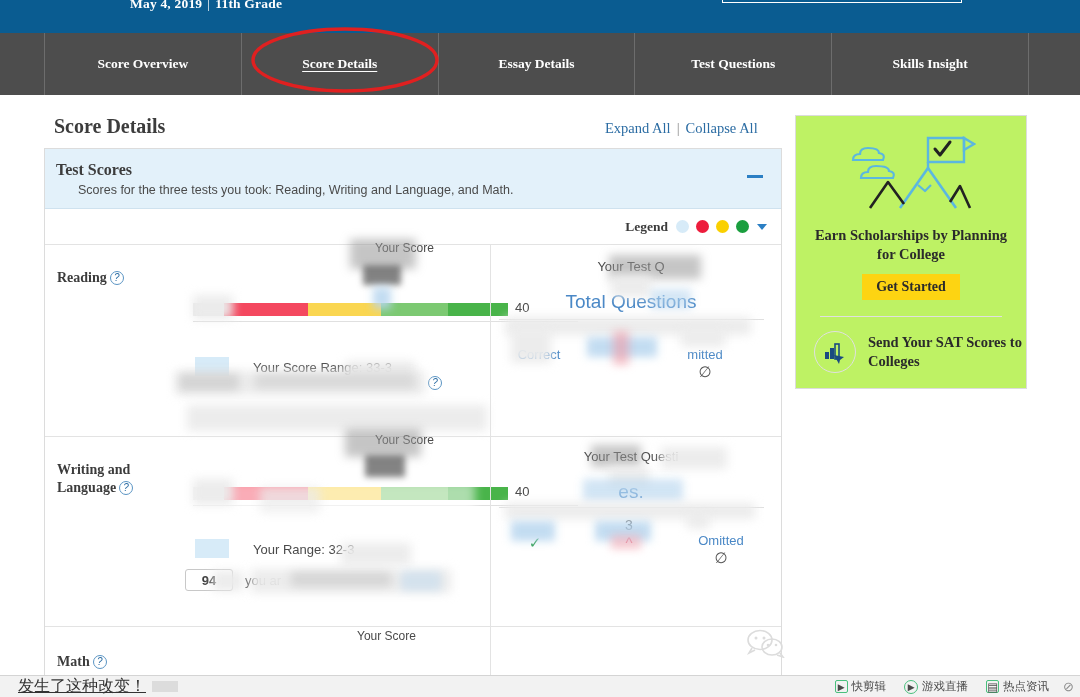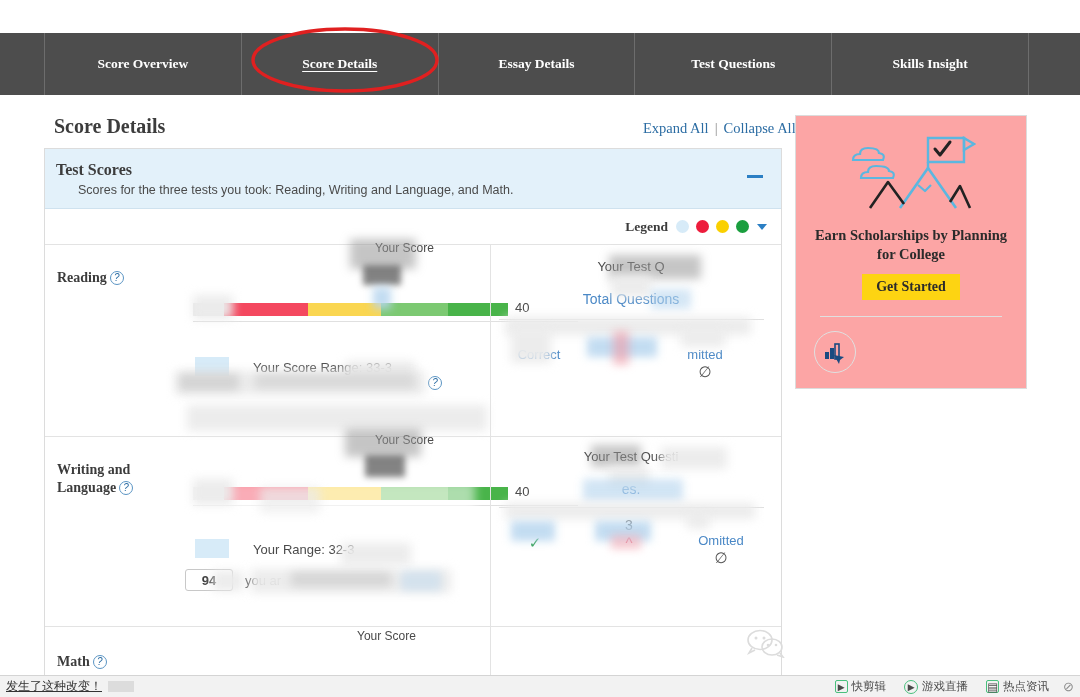--- a/index.html
+++ b/index.html
@@ -59,21 +59,21 @@
     background: #ffffff;
   }
   .page-title {
     position: absolute; left: 54px; top: 20px;
     font-family: "Liberation Serif", serif;
     font-size: 20px; font-weight: bold; color: #3c3c3c;
   }
   .expand-links {
     position: absolute; left: 605px; top: 25px;
     font-family: "Liberation Serif", serif;
-    font-size: 14.5px; color: #2b6ca3; margin-left: 38px;
+    font-size: 14.5px; color: #2b6ca3;
   }
   .expand-links a { color: #2b6ca3; text-decoration: none; cursor: pointer; }
   .expand-links .bar { color: #8a8a8a; padding: 0 6px; }
 
   
   .card {
     position: absolute; left: 44px; top: 53px;
     width: 738px; height: 549px;
     border: 1px solid #dcdcdc; background: #ffffff;
   }
@@ -155,21 +155,21 @@
     font-size: 13px; font-weight: bold; color: #3c3c3c;
     display: flex; align-items: center; justify-content: center;
   }
 
   
   .rs-title {
     position: absolute; font-size: 13px; color: #4a4a4a;
     white-space: nowrap; text-align: center;
   }
   .rs-sub {
-    position: absolute; font-size: 14px; color: #4a88c6;
+    position: absolute; font-size: 19px; color: #4a88c6;
     white-space: nowrap; text-align: center;
   }
   .rs-rule { position: absolute; border-top: 1px solid #e0e0e0; }
   .rs-col {
     position: absolute; width: 96px; text-align: center;
     font-size: 13px; color: #4a88c6;
   }
   .rs-col .rs-num { display:block; color:#4a4a4a; font-size:14px; height:16px; }
   .rs-icon { display: block; font-size: 15px; margin-top: 2px; line-height: 16px; }
 
@@ -177,21 +177,21 @@
   .blur { position: absolute; pointer-events: none; }
   .blur-gray  { background: rgba(150,150,150,.55); filter: blur(5px); }
   .blur-dark  { background: rgba(90,90,90,.75);  filter: blur(3px); }
   .blur-light { background: rgba(235,235,235,.95); filter: blur(5px); }
   .blur-blue  { background: rgba(183,214,238,.85); filter: blur(4px); }
 
   
   .promo {
     position: absolute; left: 795px; top: 20px;
     width: 232px; height: 274px;
-    border: 1px solid #dcdcdc; background: #fca5a5;
+    border: 1px solid #dcdcdc; background: #bef264;
     text-align: center; padding-top: 14px;
   }
   .promo h4 {
     font-family: "Liberation Serif", serif;
     font-size: 14.5px; font-weight: bold; color: #2b2b2b;
     line-height: 19px; margin: 6px 16px 0;
   }
   .promo-btn {
     display: inline-block; margin-top: 10px;
     background: #fdd412; color: #2b2b2b;
@@ -223,21 +223,21 @@
     font-size: 21px; color: #e8e8e8; letter-spacing: 1px;
     font-family: "Liberation Sans", sans-serif;
     -webkit-text-stroke: .6px #c4c4c4;
   }
   .taskbar {
     position: absolute; left: 0; bottom: 0; width: 1080px; height: 22px;
     background: #f2f2f2; border-top: 1px solid #d4d4d4;
     display: flex; align-items: center; z-index: 35;
   }
   .taskbar-left {
-    font-size: 12px; color: #333; margin-left: 6px;
+    font-size: 16px; color: #333; margin-left: 18px;
     text-decoration: underline; cursor: pointer; white-space: nowrap;
   }
   .taskbar-chip {
     width: 26px; height: 11px; background: #dcdcdc; margin-left: 6px;
   }
   .taskbar-right {
     margin-left: auto; display: flex; align-items: center; margin-right: 6px;
   }
   .tb-item { display: flex; align-items: center; margin-left: 14px; cursor: pointer; }
   .tb-item span { font-size: 11.5px; color: #4a4a4a; margin-left: 4px; }
@@ -251,20 +251,26 @@
     display: flex; align-items: center; justify-content: center;
     font-size: 7px; color: #49c07d;
   }
   .tb-last { font-size: 13px; color: #8a8a8a; margin-left: 14px; cursor: pointer; }
 </style>
 </head>
 <body>
 
 <div id="root">
 
+  <div class="header-blue">
+    <div class="header-meta">
+      <span>May 4, 2019</span><span class="sep">|</span><span>11th Grade</span>
+    </div>
+    <div class="header-cta"></div>
+  </div>
 
   <div class="tabbar">
     <div class="tab-spacer"></div>
     <div class="tab">
       <span>Score Overview</span>
     </div>
     <div class="tab active">
       <span>Score Details</span>
     </div>
     <div class="tab">
@@ -477,20 +483,21 @@
       <div class="promo-divider"></div>
       <div class="promo-link">
         <div class="promo-link-icon">
           <svg width="26" height="26" viewBox="0 0 26 26">
             <rect x="3" y="13" width="4" height="7" fill="#1a4a80"></rect>
             <rect x="8" y="9" width="4" height="11" fill="#1a4a80"></rect>
             <rect x="13" y="5" width="4" height="15" fill="none" stroke="#1a4a80" stroke-width="1.6"></rect>
             <path d="M12 16 l10 2 -4 3 -1 4 z" fill="#1a4a80"></path>
           </svg>
         </div>
+        <div class="promo-link-text">Send Your SAT Scores to Colleges</div>
       </div>
     </div>
   </div>
 
   <div class="watermark">
     <svg width="40" height="30" viewBox="0 0 40 30">
       <ellipse cx="15" cy="12" rx="12" ry="9.5" fill="none" stroke="#dcdcdc" stroke-width="1.6"></ellipse>
       <path d="M7 20 l-3 5 6 -3" fill="none" stroke="#dcdcdc" stroke-width="1.6"></path>
       <ellipse cx="27" cy="19" rx="10" ry="8" fill="none" stroke="#dcdcdc" stroke-width="1.6"></ellipse>
       <path d="M35 25 l3 4 -6 -2" fill="none" stroke="#dcdcdc" stroke-width="1.6"></path>

